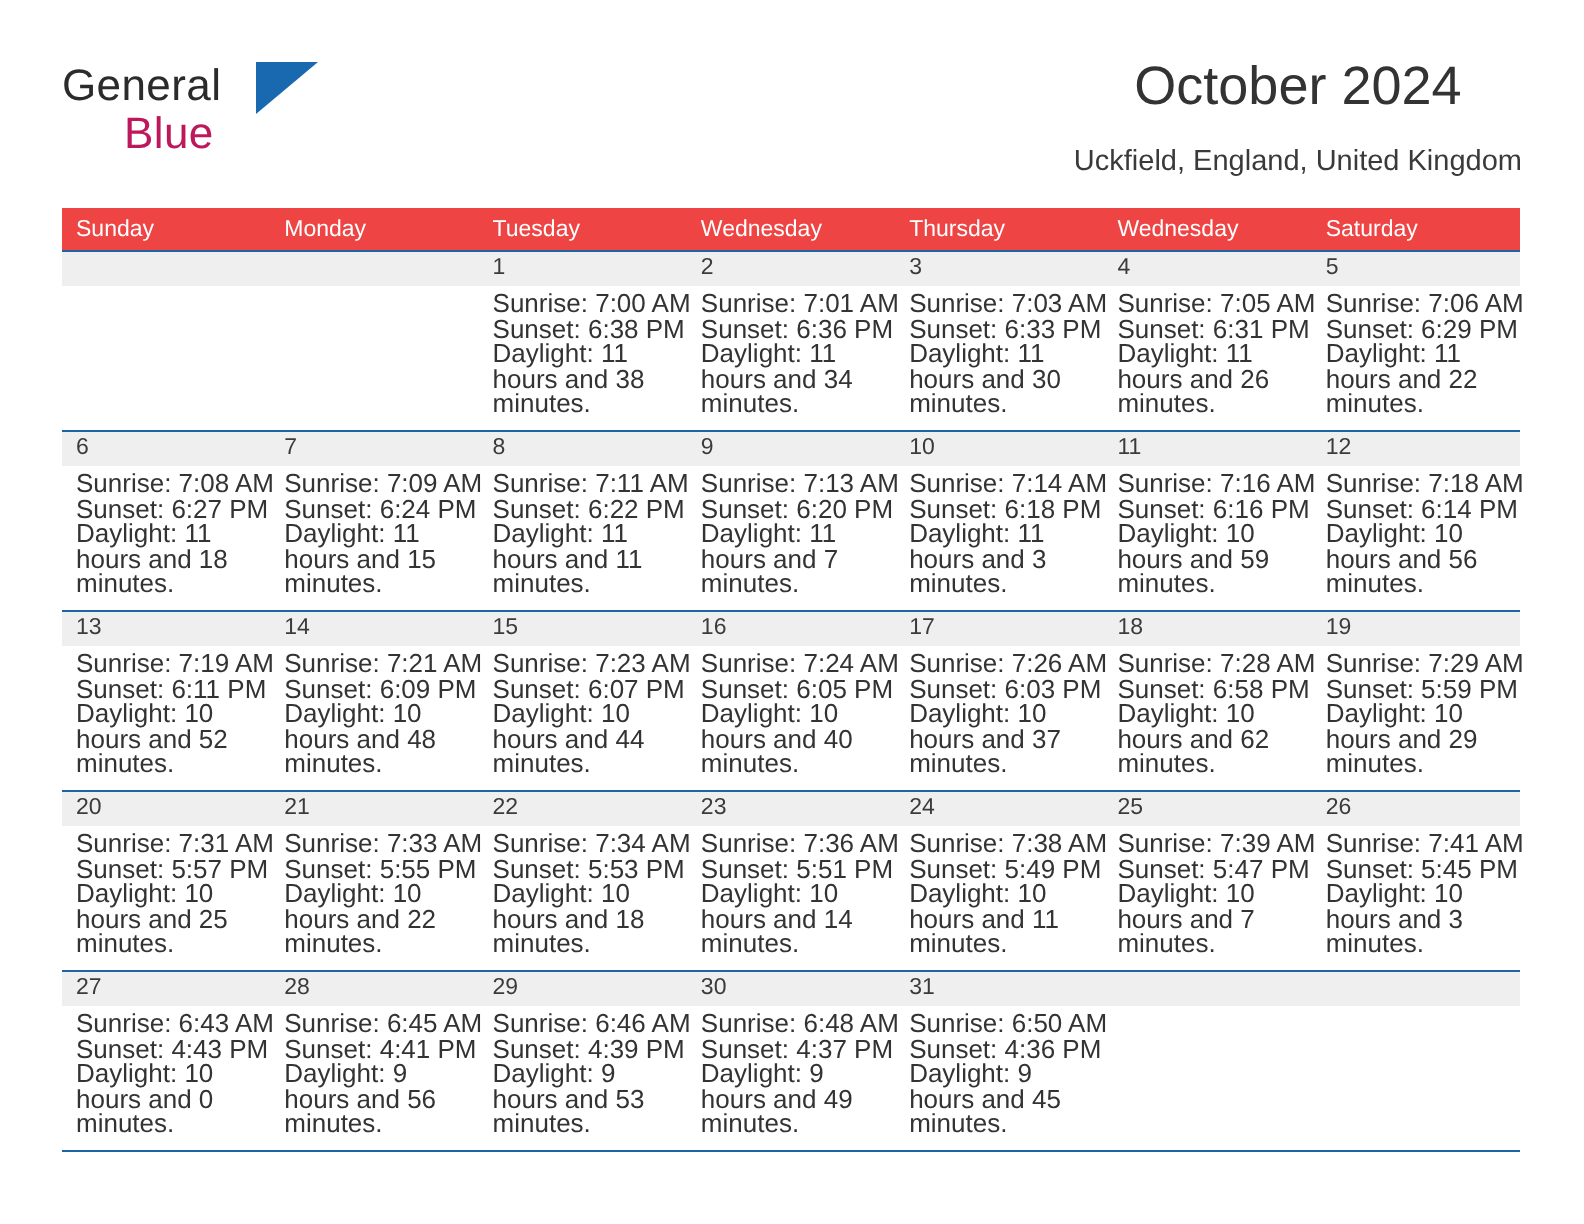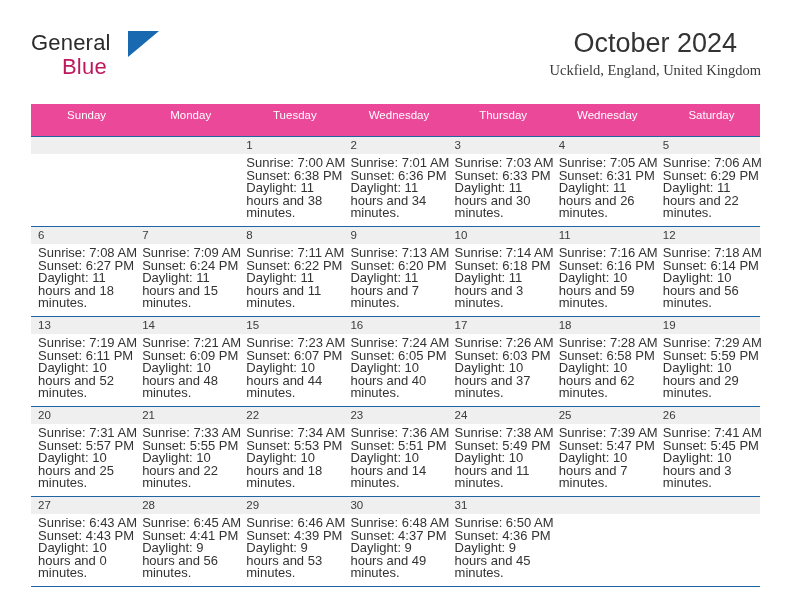--- a/index.html
+++ b/index.html
@@ -70,49 +70,48 @@
     top: 0;
     text-align: center;
   }
   .cal-title {
     font-size: 27px;
     color: #333333;
     line-height: 34px;
     white-space: nowrap;
   }
   .cal-subtitle {
-    margin-top: 1px;
+    margin-top: 12px;
     font-size: 14.5px;
     color: #3a3a3a;
     line-height: 18px;
     white-space: nowrap;
-    font-family: Liberation Serif, serif;
   }
 
   
   .calendar {
     position: absolute;
     left: 31px;
     top: 104px;
     width: 729px;
   }
   table.cal {
     border-collapse: collapse;
     table-layout: fixed;
     width: 729px;
   }
   table.cal col { width: 104.14px; }
 
   thead th {
-    background: #ec4899;
+    background: #ef4444;
     color: #ffffff;
     font-size: 11.5px;
     font-weight: normal;
-    text-align: center;
-    padding: 5px 0 14px 7px;
+    text-align: left;
+    padding: 5px 0 3px 7px;
     height: 11px;
     line-height: 13px;
     white-space: nowrap;
   }
 
   tbody tr.week > td {
     vertical-align: top;
     padding: 0;
     border-top: 1.6px solid #1f64a5;
     height: 89px;

